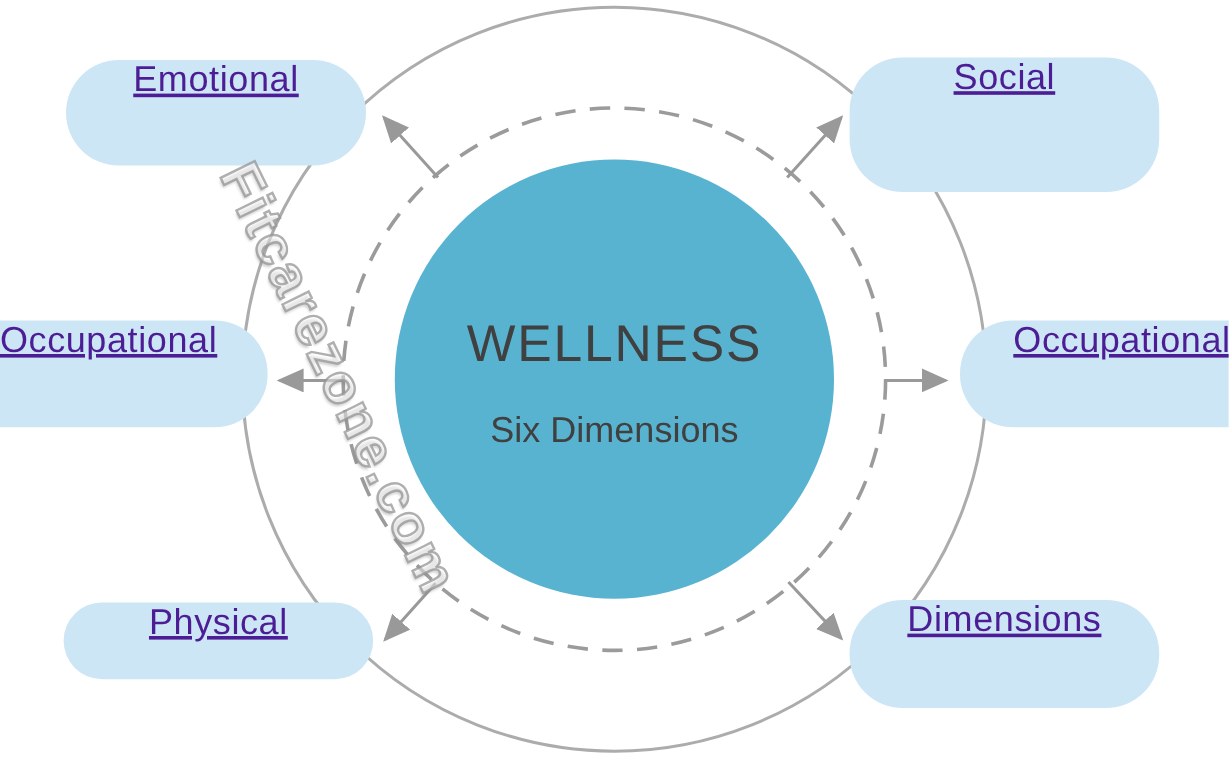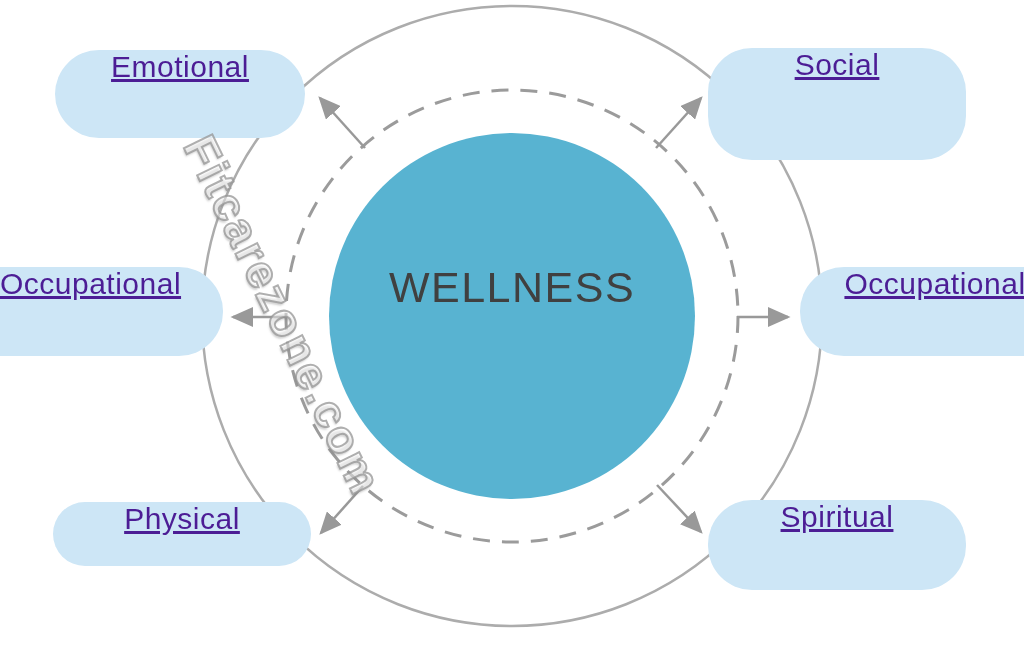--- a/index.html
+++ b/index.html
@@ -114,22 +114,23 @@
 
   <div class="pill pill-intellectual">
     <span>Occupational</span>
   </div>
 
   <div class="pill pill-physical">
     <span>Physical</span>
   </div>
 
   <div class="pill pill-spiritual">
-    <span>Spiritual</span>
+    <span>Dimensions</span>
   </div>
 
   <div class="center-text">
     <div class="center-title">WELLNESS</div>
+    <div class="center-subtitle">Six Dimensions</div>
   </div>
 
   <div class="watermark">Fitcarezone.com</div>
 
 </div>
 
 </body></html>

